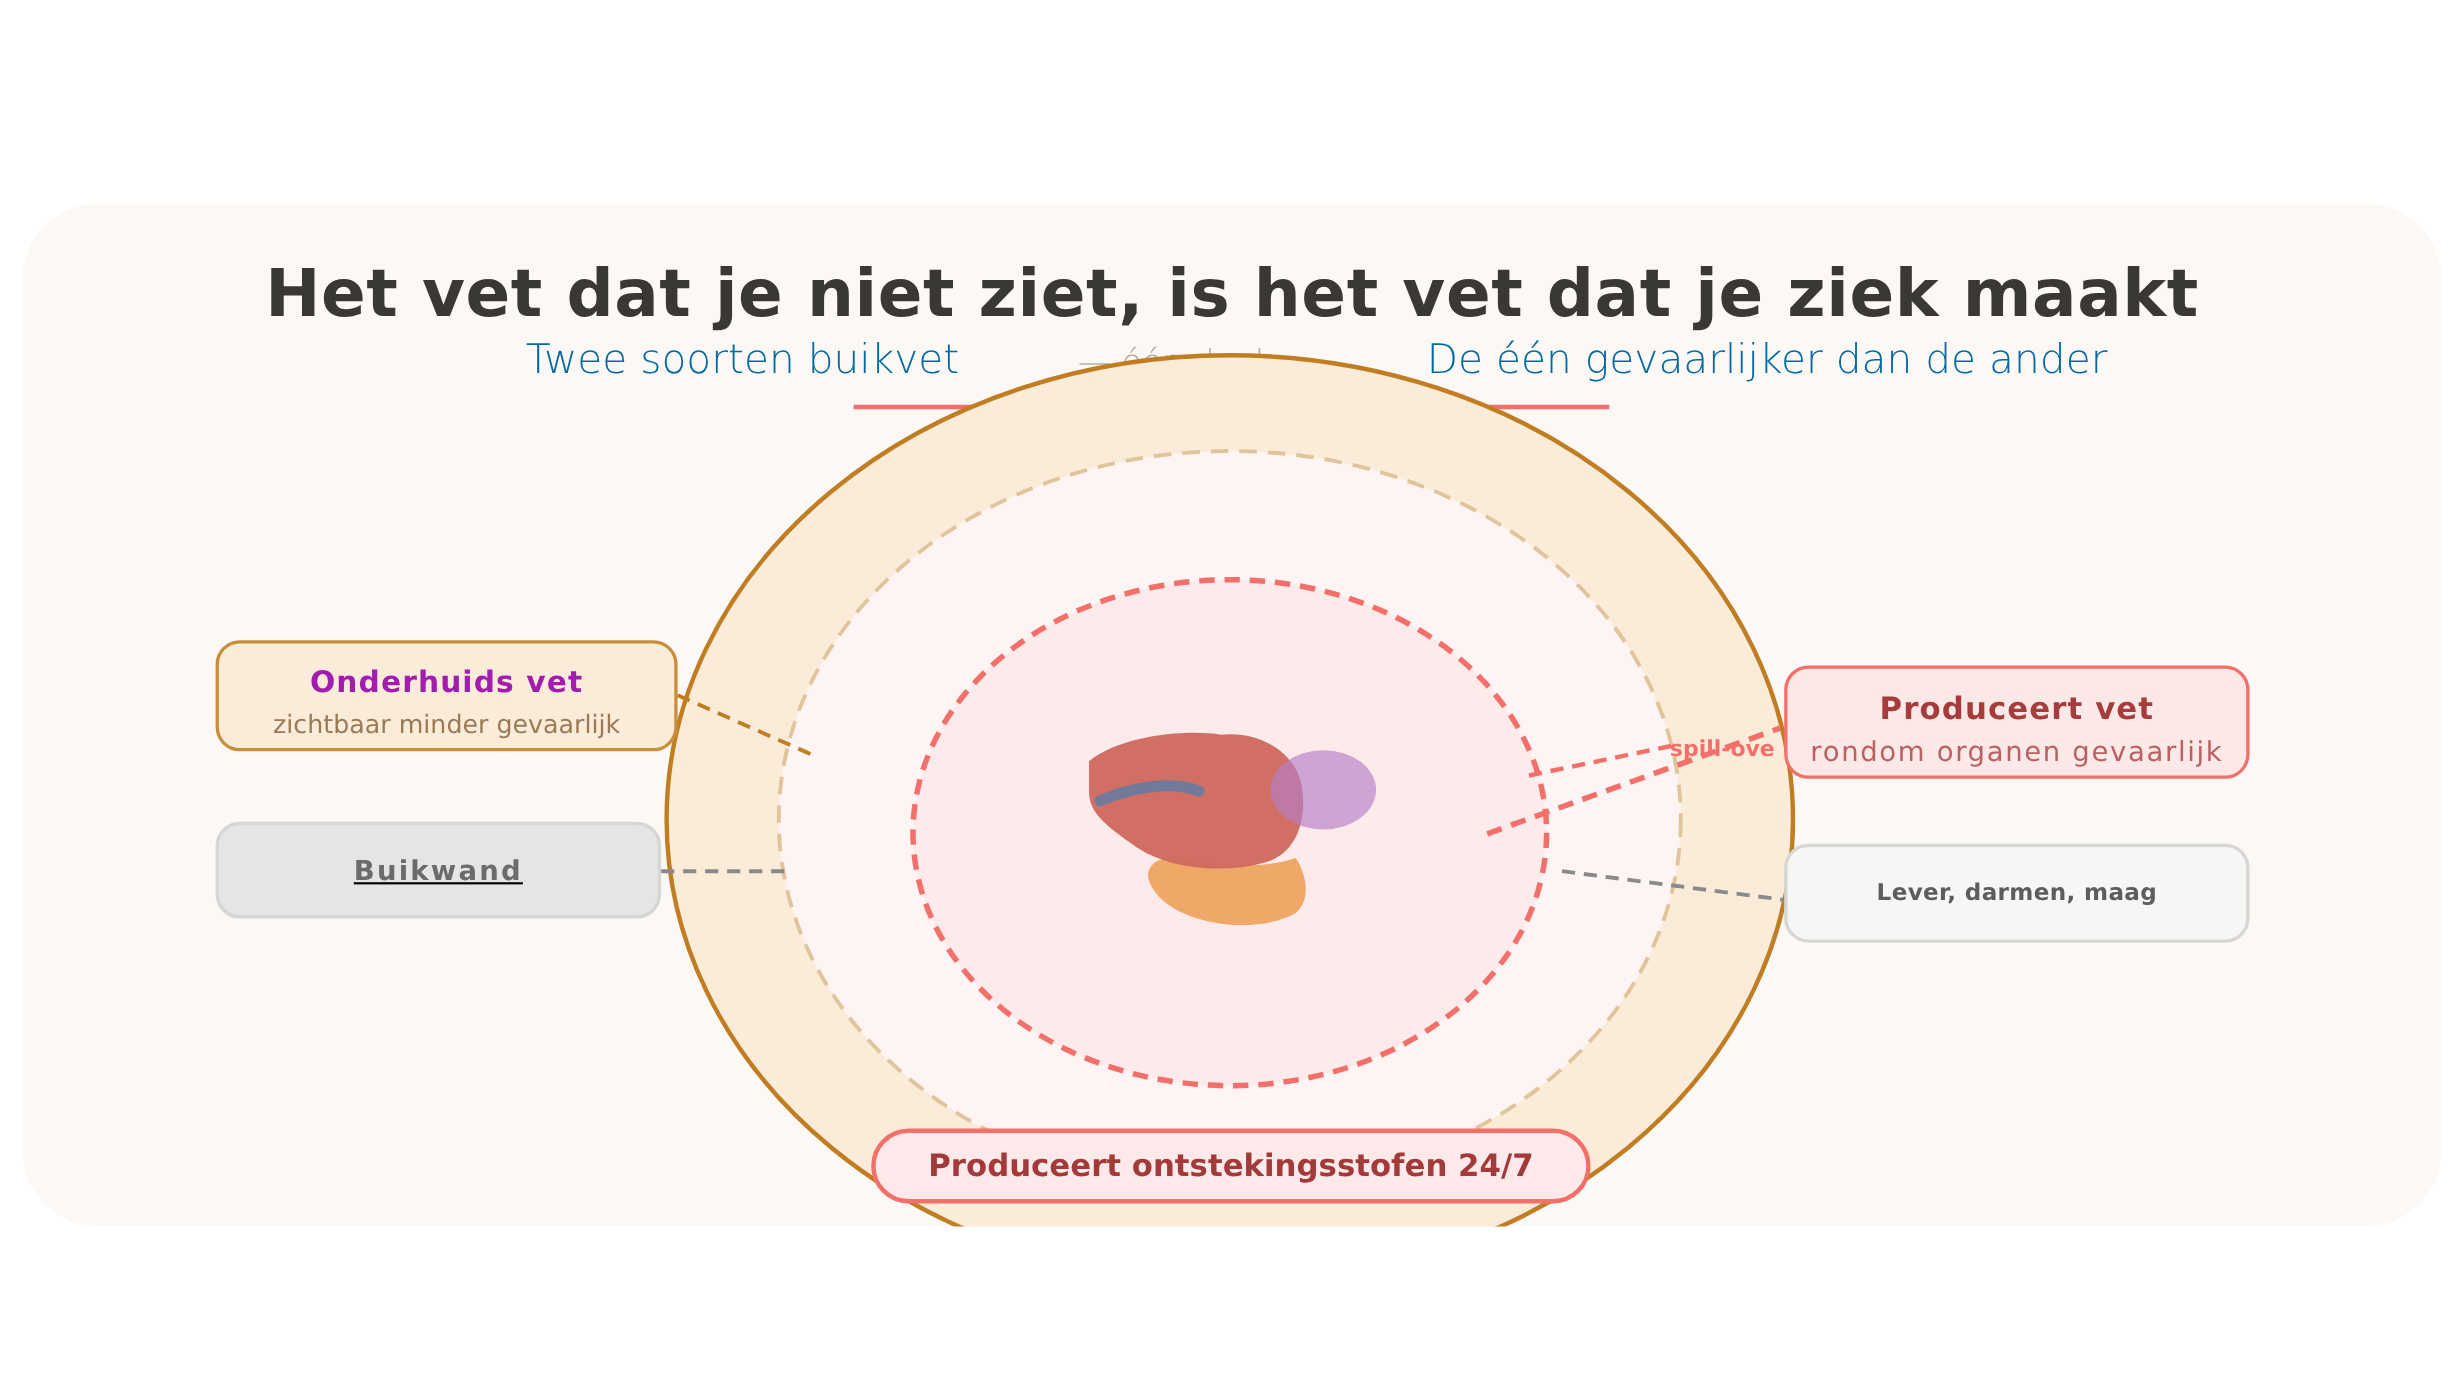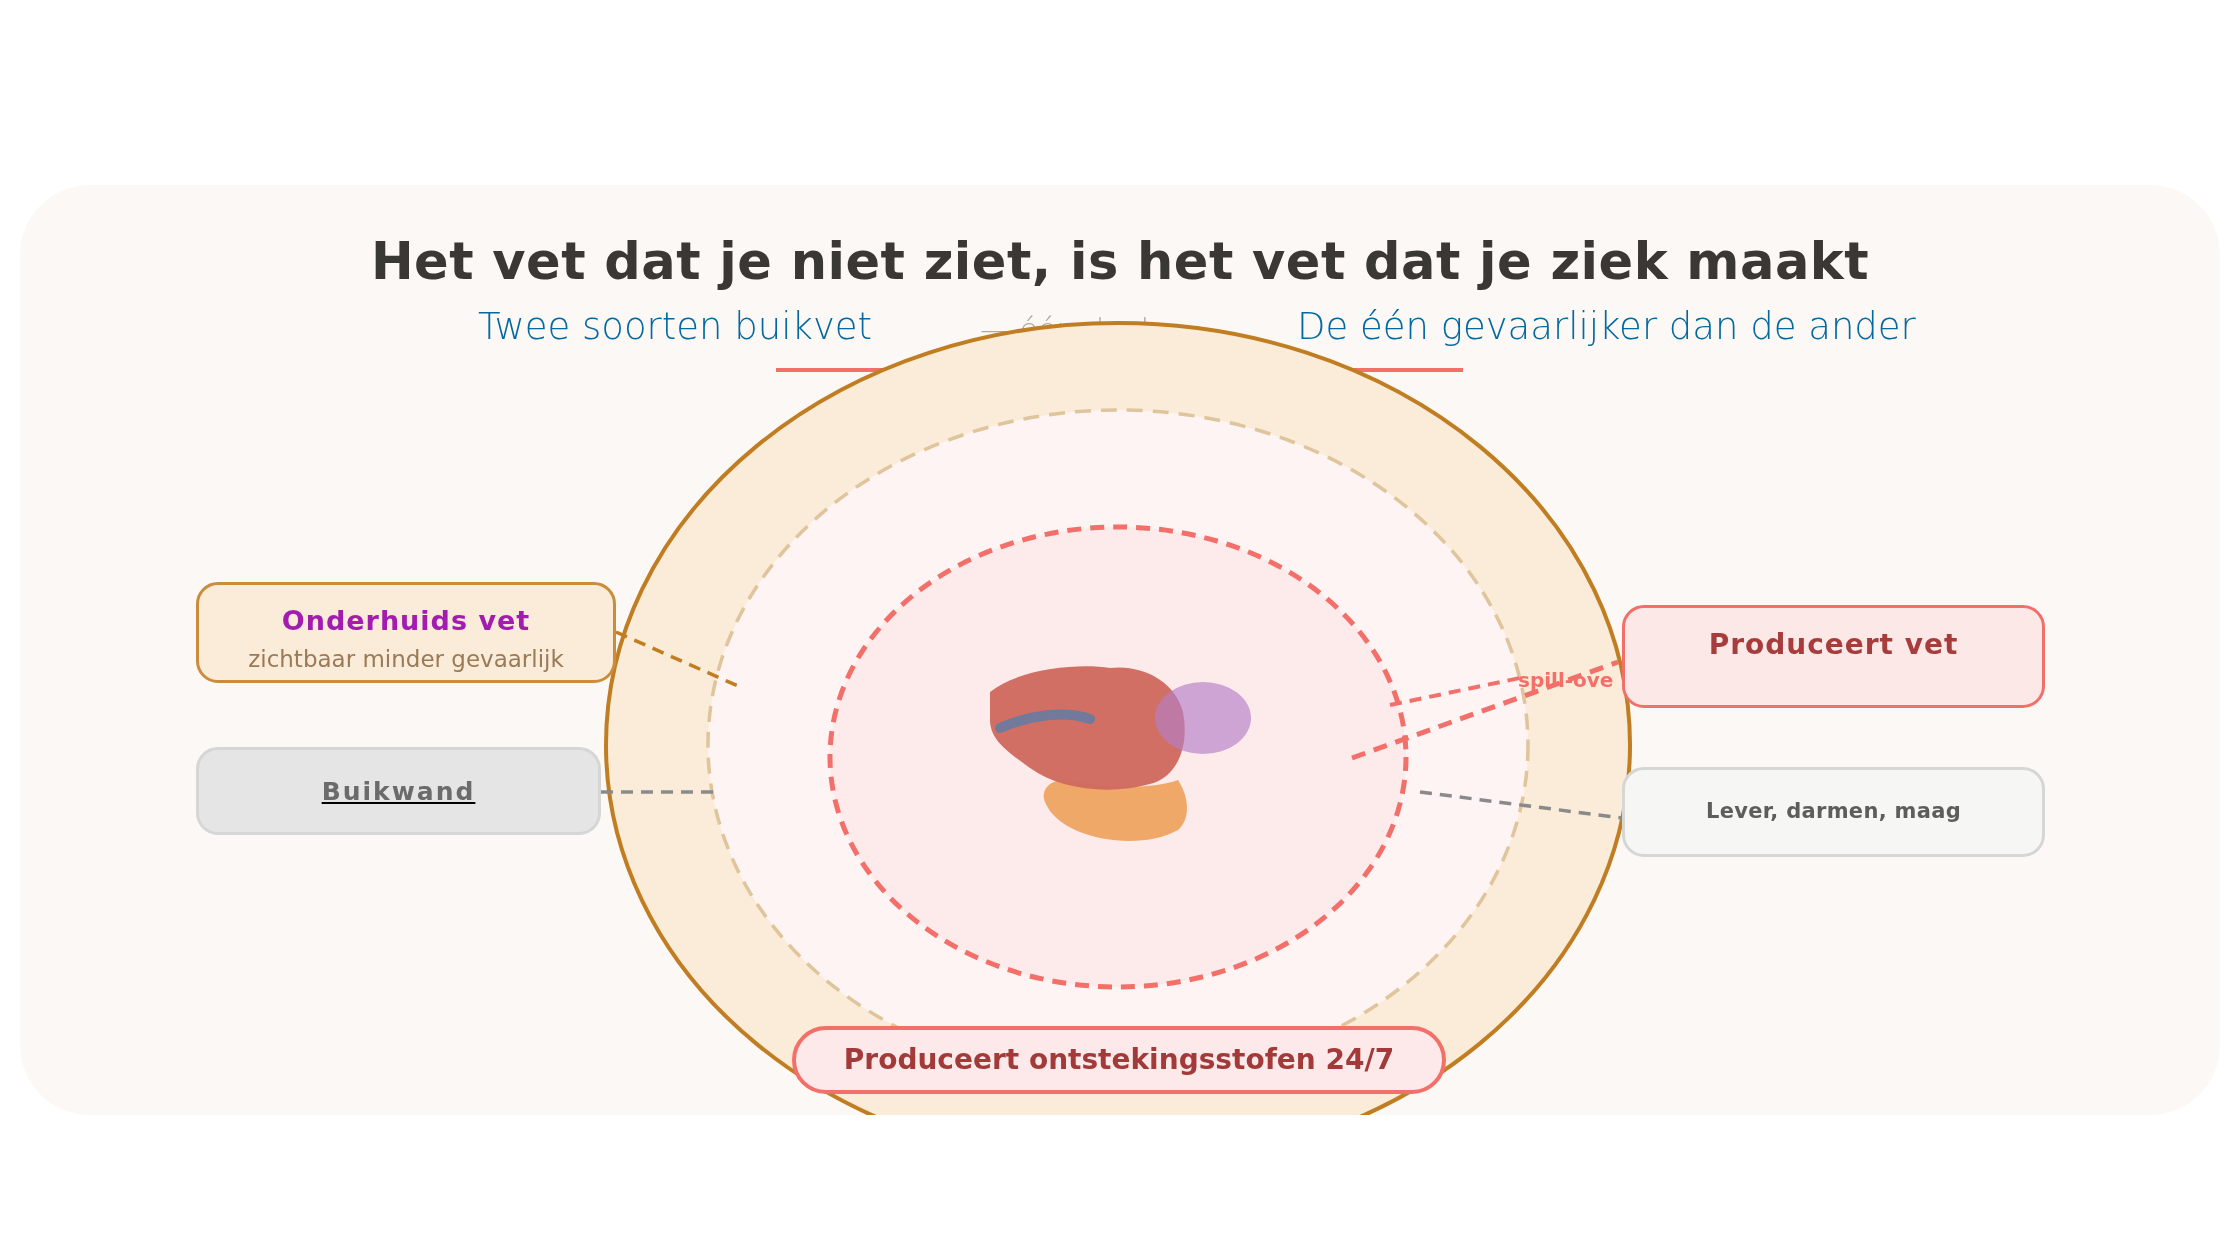--- a/index.html
+++ b/index.html
@@ -1,18 +1,18 @@
 <!DOCTYPE html>
 <html><head>
 <meta charset="utf-8">
 <style>
   html, body { margin:0; padding:0; }
   body { width:2240px; height:1260px; background:#ffffff; position:relative; overflow:hidden; font-family:"DejaVu Sans", sans-serif; }
   .panel { position:absolute; left:20px; top:185px; width:2200px; height:930px; background:#fcf8f5; border-radius:70px; overflow:hidden; }
-  .title { position:absolute; left:0; width:2240px; top:232px; text-align:center; font-family:"DejaVu Sans", sans-serif; font-weight:bold; font-size:51px; color:#3a3835; letter-spacing:0.5px; z-index:3; }
+  .title { position:absolute; left:0; width:2240px; top:232px; text-align:center; font-family:"DejaVu Sans", sans-serif; font-weight:bold; font-size:60px; color:#3a3835; letter-spacing:0.5px; z-index:3; }
   .sub { position:absolute; top:305px; font-family:"DejaVu Sans", sans-serif; font-size:37px; color:#0369a1; z-index:1; font-weight:300; }
   .sub.left { left:478px; }
   .sub.right { left:1297px; }
   .sub.mid { left:980px; color:#b0a89c; font-size:30px; top:312px; }
   svg.diagram { position:absolute; left:0; top:0; z-index:2; }
   .box { position:absolute; box-sizing:border-box; border-radius:22px; text-align:center; z-index:4; }
   .box .h { font-family:"DejaVu Sans", sans-serif; font-weight:bold; letter-spacing:1px; }
   .box .s { font-family:"DejaVu Sans", sans-serif; }
   .b-onder { left:196px; top:582px; width:420px; height:101px; background:#faecd8; border:3px solid #c98d3c; }
   .b-onder .h { color:#a21caf; font-size:27px; margin-top:20px; }
@@ -73,20 +73,21 @@
   <div class="h">Onderhuids vet</div>
   <div class="s">zichtbaar minder gevaarlijk</div>
 </div>
 
 <div class="box b-buik">
   <div class="h">Buikwand</div>
 </div>
 
 <div class="box b-visc">
   <div class="h">Produceert vet</div>
+  <div class="s">rondom organen gevaarlijk</div>
 </div>
 
 <div class="box b-lever">
   <div class="h">Lever, darmen, maag</div>
 </div>
 
 <div class="spill">spill-ove</div>
 
 <div class="pill">
   <span>Produceert ontstekingsstofen 24/7</span>

